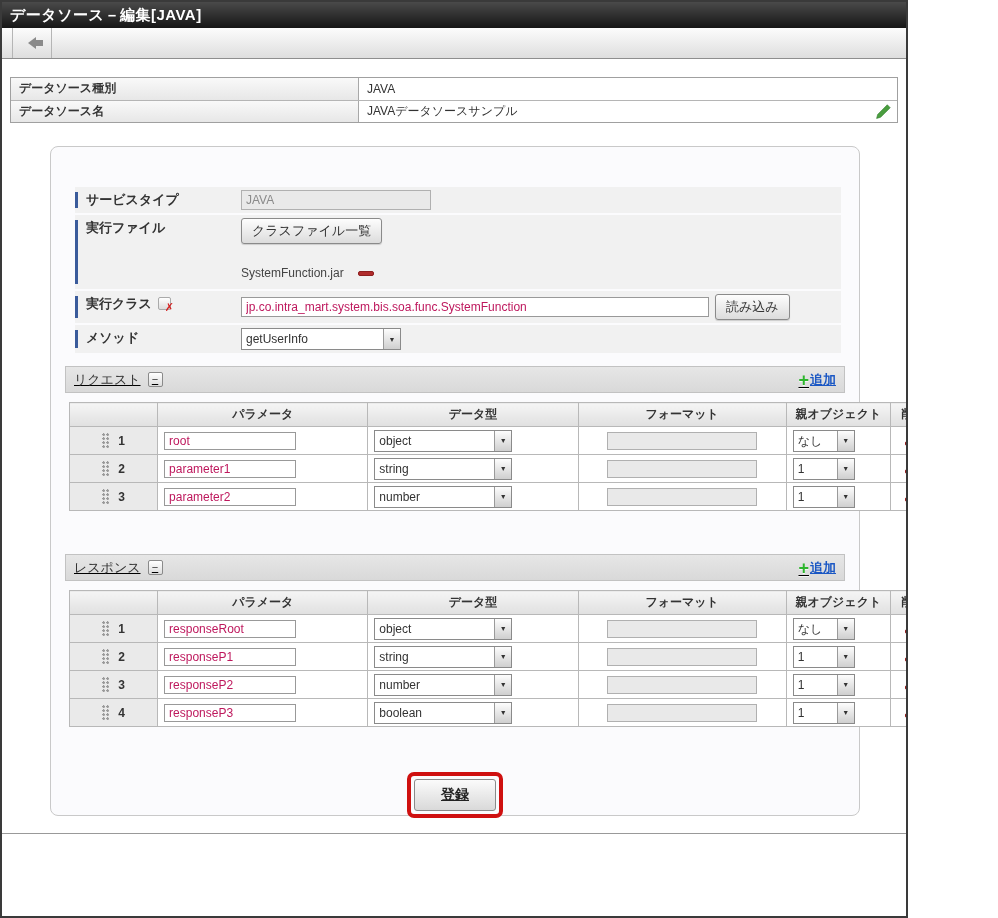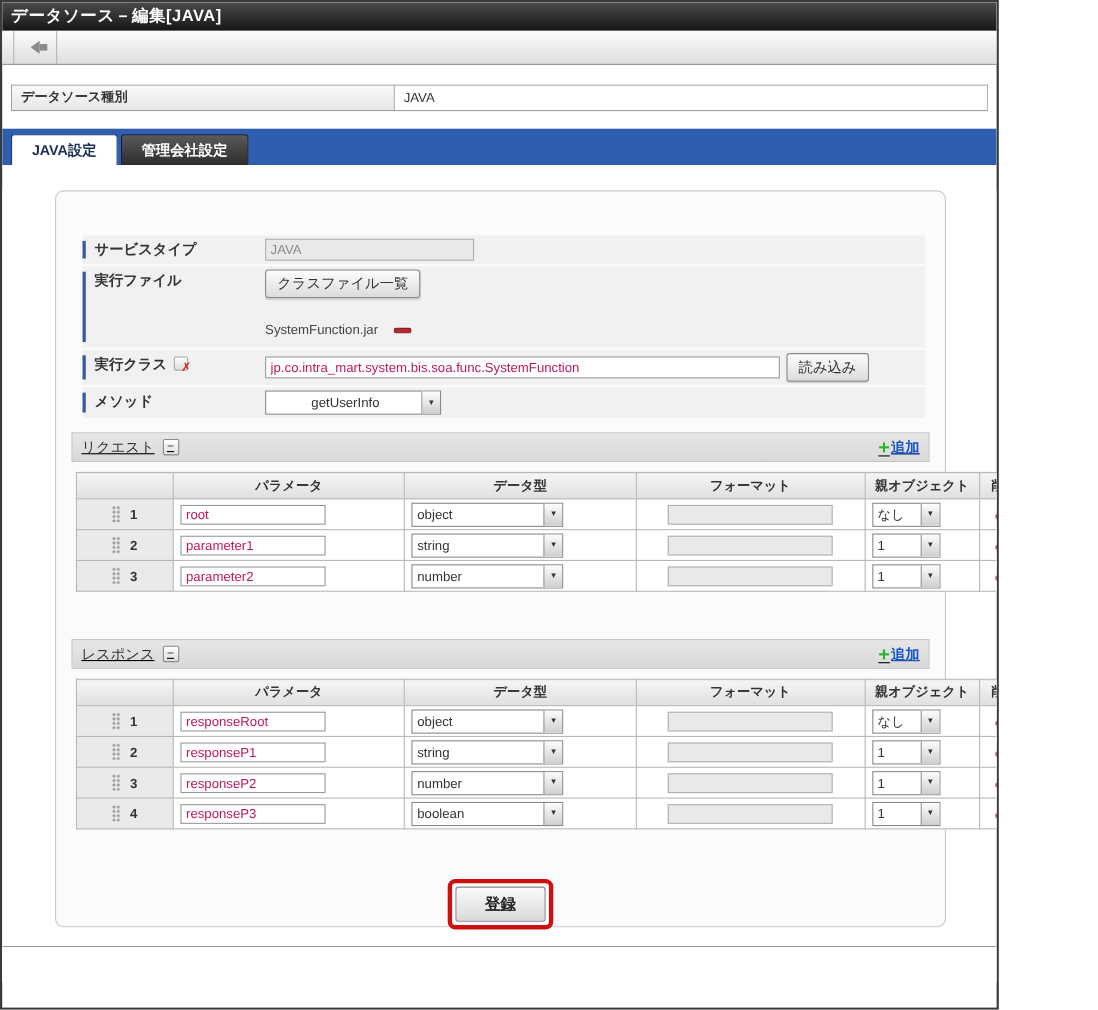--- a/index.html
+++ b/index.html
@@ -71,21 +71,21 @@
 
   .clear-icon { display:inline-block; width:13px; height:13px; border:1px solid #aaa; border-radius:2px;
     background:linear-gradient(#fff,#ddd); position:relative; margin-left:6px; vertical-align:-2px; cursor:pointer; }
   .clear-icon .red-x { position:absolute; right:-4px; bottom:-6px; color:#d42020; font-size:11px; font-weight:bold; }
 
   
   .sel { display:inline-flex; align-items:stretch; border:1px solid #8a8a8a; background:#fff; height:22px; cursor:pointer; }
   .sel-text { flex:1; font-size:12px; color:#333; line-height:20px; padding:0 4px; overflow:hidden; white-space:nowrap; }
   .sel-btn { width:17px; background:linear-gradient(#fdfdfd,#cfcfcf); border-left:1px solid #9a9a9a;
     display:flex; align-items:center; justify-content:center; font-size:7px; color:#333; }
-  .sel-method { width:160px;padding-left:37px; }
+  .sel-method { width:160px; }
   .sel-type { width:138px; }
   .sel-parent { width:62px; }
 
   .read-btn { margin-left:6px; }
 
   
   .section-bar { margin-top:13px; height:27px; background:linear-gradient(#e6e6e6,#d9d9d9);
     border:1px solid #c2c2c2; display:flex; align-items:center; padding:0 8px;text-decoration:underline; }
   .section-bar.second { margin-top:43px; }
   .section-title { font-size:13px; color:#333; }
@@ -150,26 +150,31 @@
     </div>
   </div>
 
   <div class="info-table">
     <div class="info-row">
       <div class="info-label">データソース種別</div>
       <div class="info-value">
         <span class="val">JAVA</span>
       </div>
     </div>
+    <div class="info-row">
+      <div class="info-label">データソース名</div>
+      <div class="info-value">
+        <span class="val">JAVAデータソースサンプル</span>
+        <svg class="pencil-icon" viewBox="0 0 16 16">
+          <path d="M12.3 0.8 L15.2 3.7 L5.6 13.3 L1.6 14.4 L2.7 10.4 Z" fill="#4a9e3f" stroke="#2e7a28" stroke-width="0.6"></path>
+        </svg>
+      </div>
+    </div>
   </div>
 
-  <div class="tabbar">
-    <div class="tab active">JAVA設定</div>
-    <div class="tab inactive">管理会社設定</div>
-  </div>
 
   <div class="content">
     <div class="panel">
 
       <div class="form">
 
         <div class="frow">
           <div class="flabel">
             <span class="blue-bar"></span>
             <span class="ltext">サービスタイプ</span>

